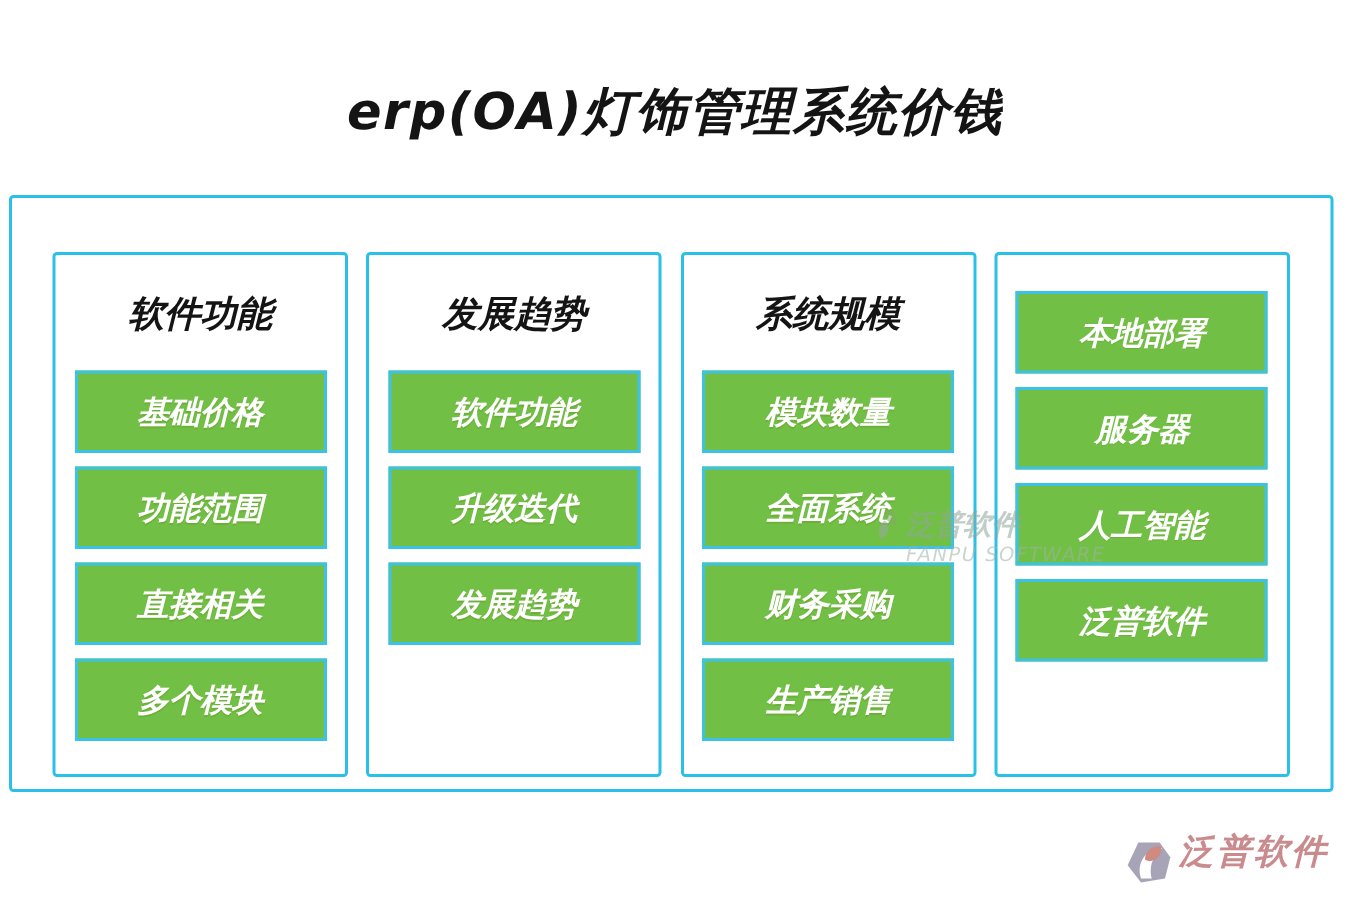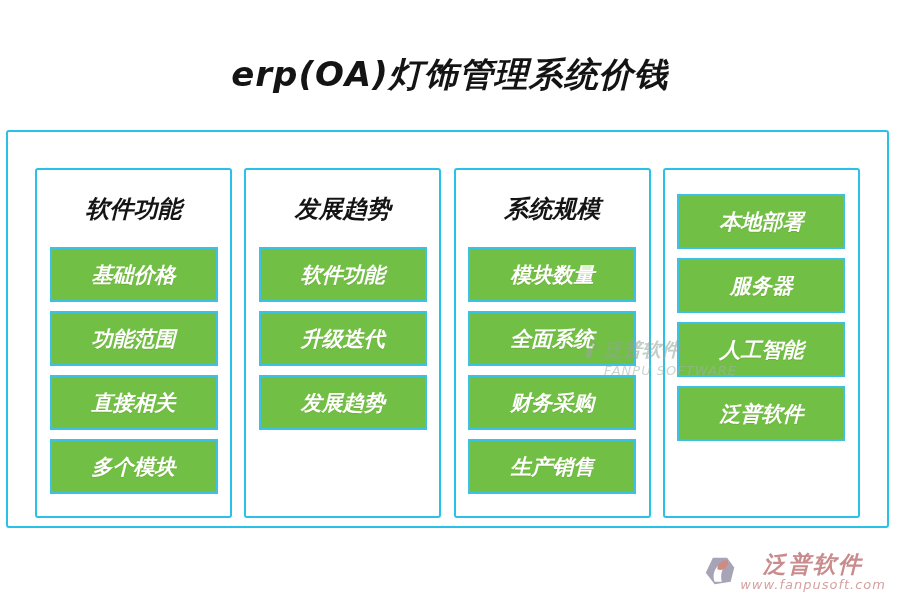--- a/index.html
+++ b/index.html
@@ -184,17 +184,16 @@
   </div>
 
   <div class="footer-logo">
     <svg class="logo-icon" viewBox="0 0 36 36">
       <polygon points="10,3 26,3 34,14 30,30 12,33 2,20" fill="#a8a4b8"></polygon>
       <path d="M12 30 C8 18 16 8 28 7 C20 14 18 22 20 30 Z" fill="#ffffff"></path>
       <path d="M15 16 C15 9 21 5 27 6 C28 12 24 17 18 17 Z" fill="#cf8b80"></path>
     </svg>
     <div class="logo-text-block">
       <span class="logo-brand">泛普软件</span>
-      <span class="logo-url">www.fanpusoft.com</span>
     </div>
   </div>
 
 </div>
 
 </body></html>

